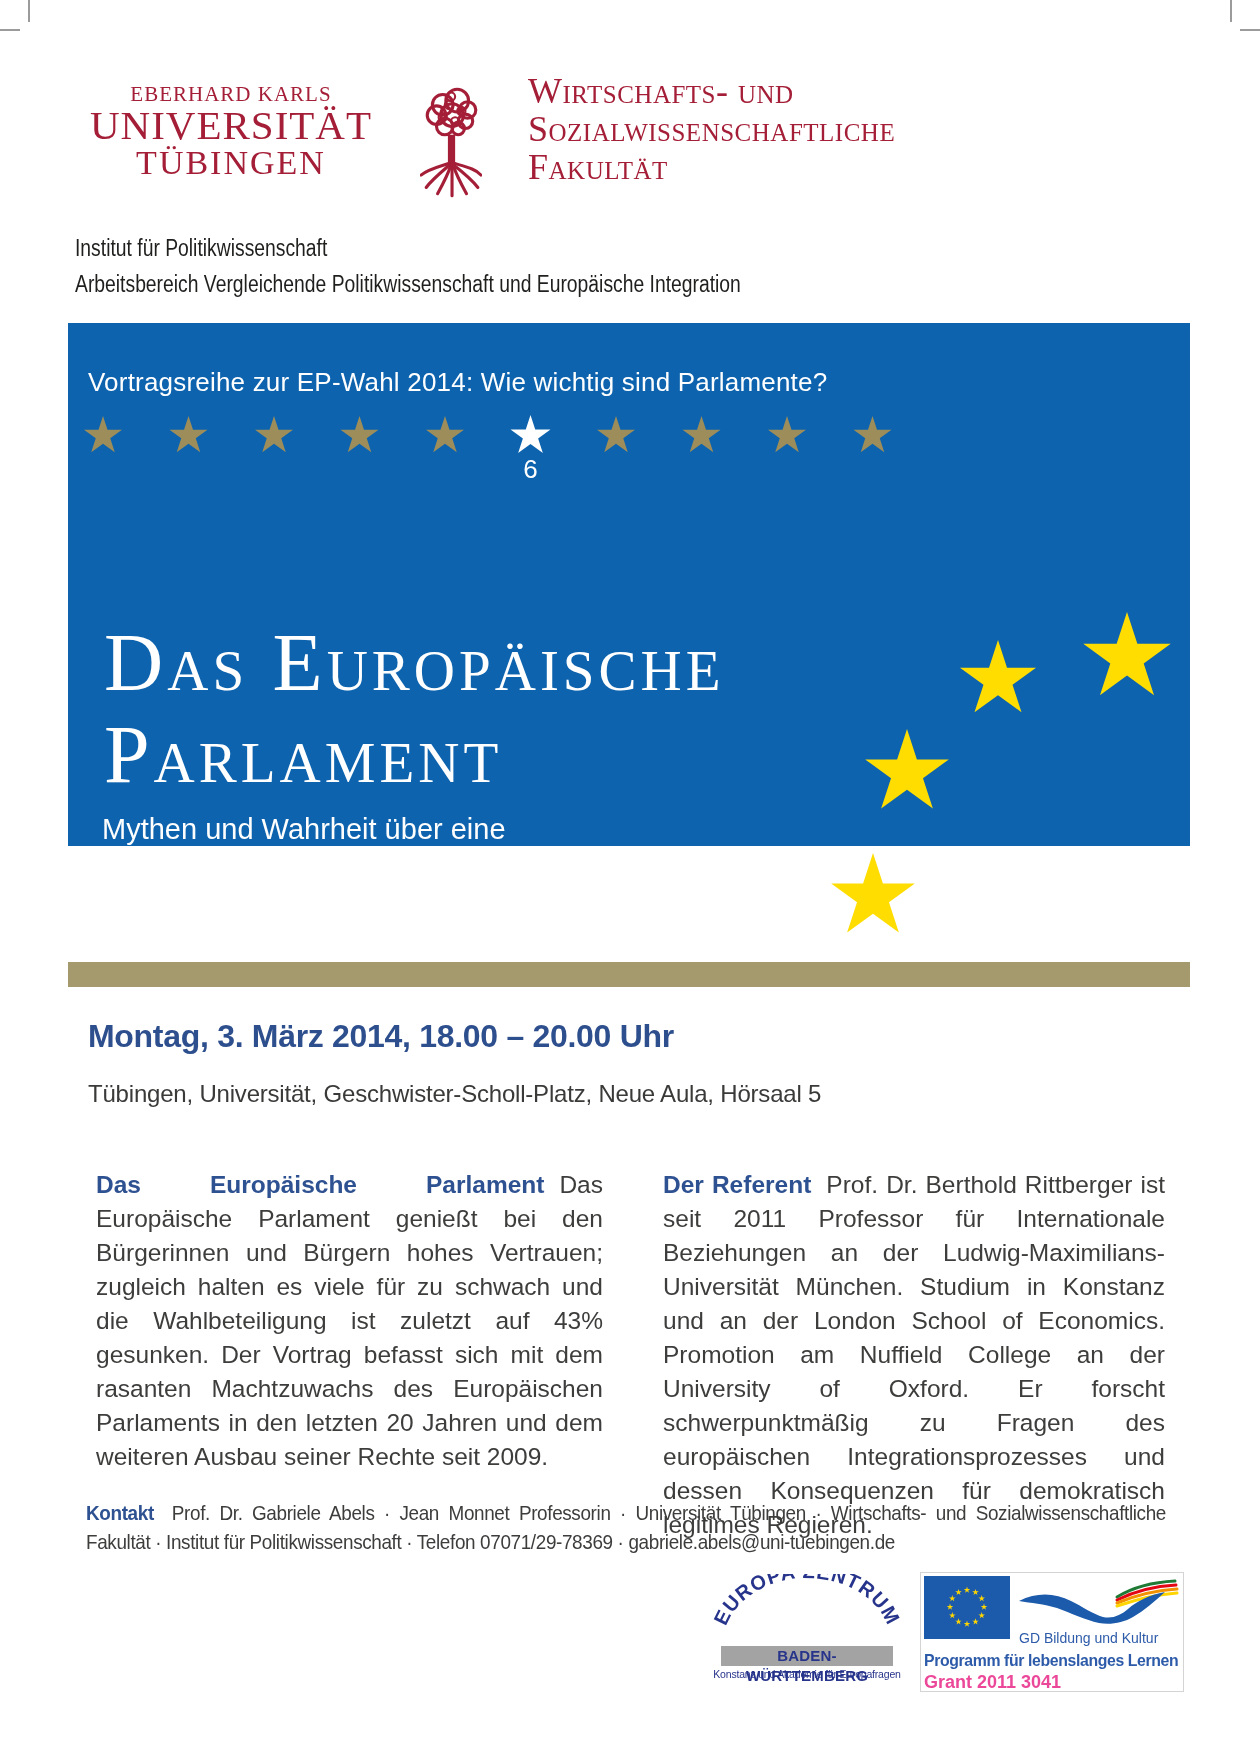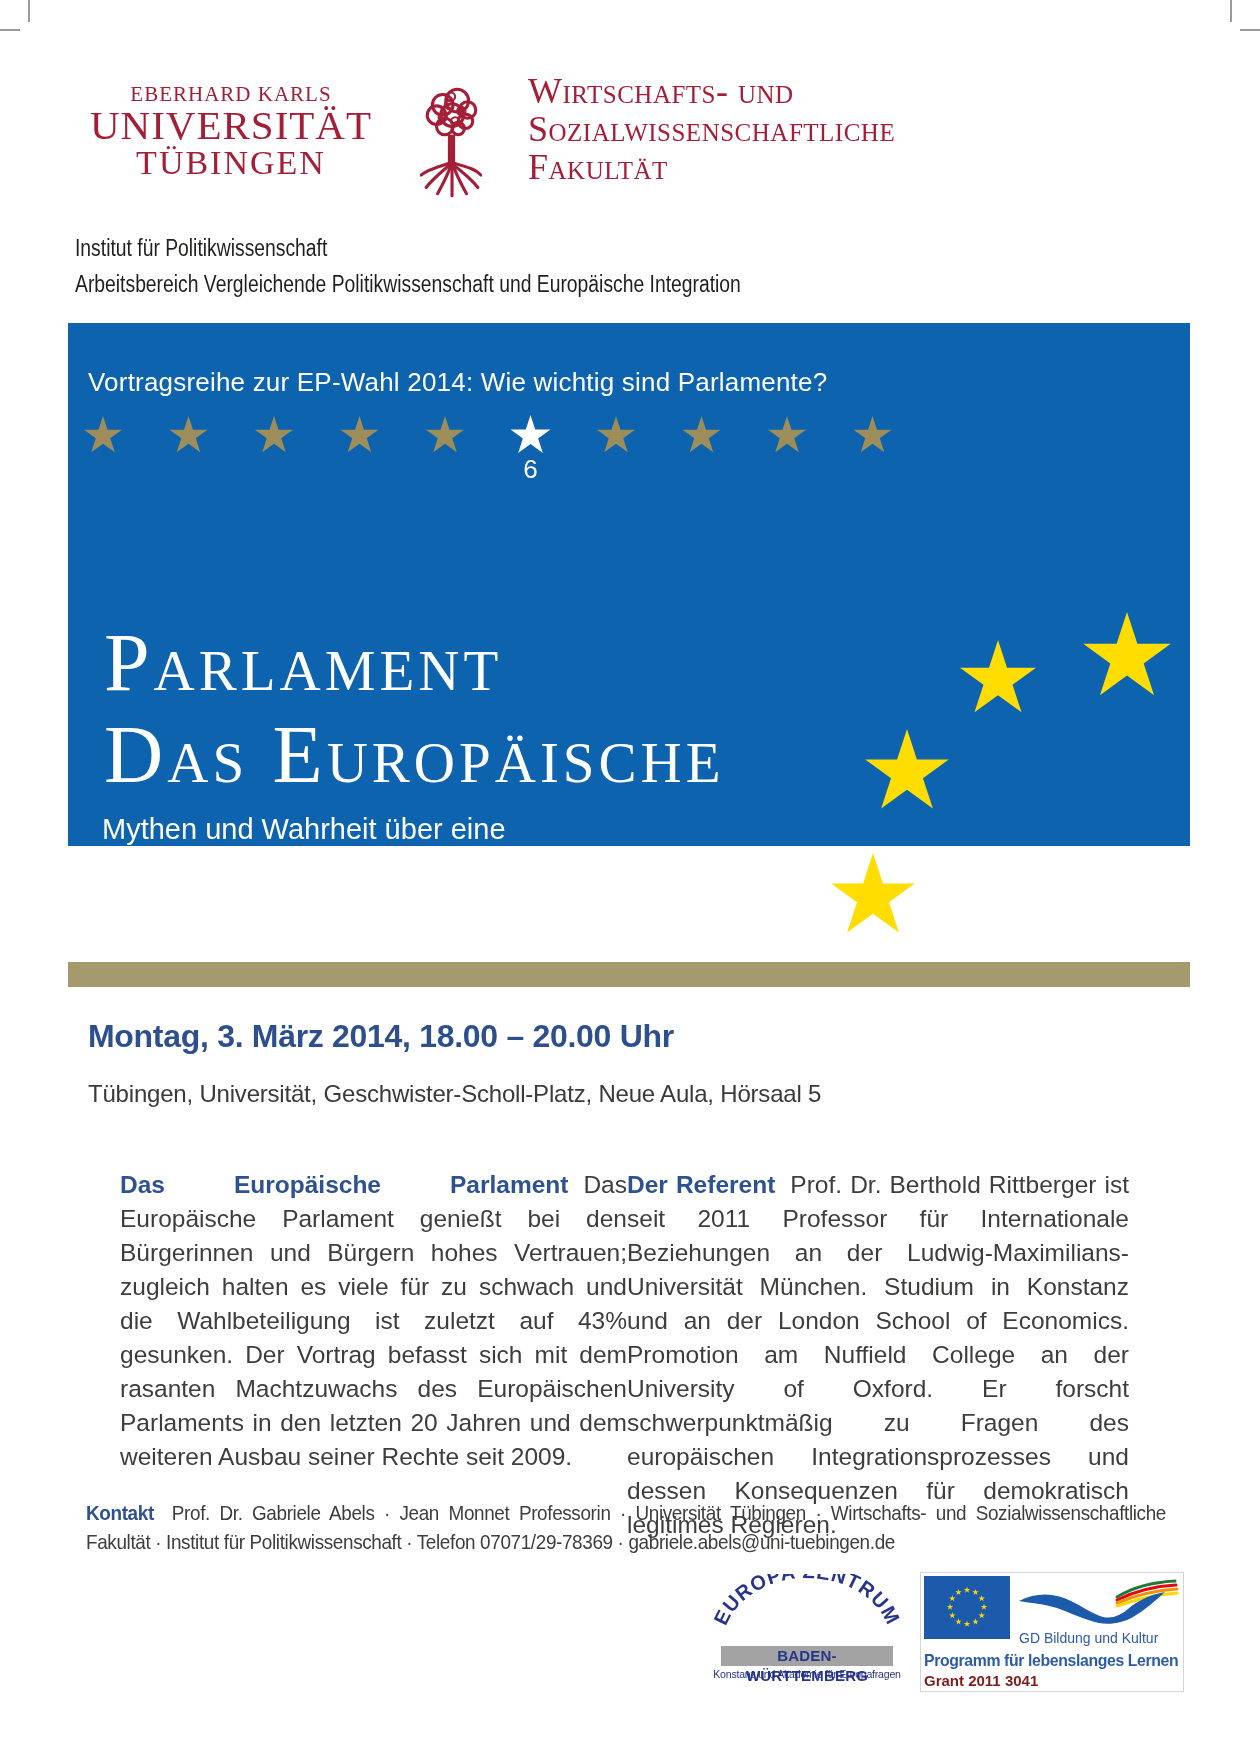--- a/index.html
+++ b/index.html
@@ -34,21 +34,21 @@
   .banner-sub{position:absolute;left:34px;top:483px;font-size:29px;line-height:46px;}
 
   .gold-bar{left:68px;top:962px;width:1122px;height:25px;background:#a59a6e;}
 
   .event-date{left:88px;top:1018px;font-size:32px;font-weight:bold;color:#2e4f8d;
               letter-spacing:-0.3px;white-space:nowrap;}
   .event-loc{left:88px;top:1080px;font-size:24px;color:#3a3a39;letter-spacing:-0.2px;
              white-space:nowrap;}
 
   .columns{left:96px;top:1168px;width:1069px;display:grid;
-           grid-template-columns:507px 502px;margin-left:24px;}
+           grid-template-columns:507px 502px;column-gap:60px;}
   .col p{margin:0;font-size:24.5px;line-height:34px;color:#3d3d3c;text-align:justify;}
   .col strong{color:#2e5191;margin-right:15px;}
 
   .contact{left:86px;top:1498px;width:1200px;font-size:21px;line-height:29px;color:#3d3d3c;
            text-align:justify;letter-spacing:-0.4px;transform:scaleX(0.9);transform-origin:left top;}
   .contact strong{color:#2e5191;margin-right:20px;}
 
   
   .ez{left:713px;top:1574px;width:188px;height:110px;}
   .ez-bar{position:absolute;left:8px;top:72px;width:172px;height:20px;background:#a3a3a3;
@@ -56,21 +56,21 @@
           letter-spacing:0.2px;}
   .ez-sub{position:absolute;left:0px;top:94px;width:188px;text-align:center;color:#27348b;
           font-size:10.5px;letter-spacing:-0.2px;}
 
   
   .eu-box{left:920px;top:1572px;width:262px;height:118px;background:#fff;
           border:1px solid #d4d4d4;}
   .eu-dg{position:absolute;left:98px;top:57px;font-size:14px;color:#2d5ba9;}
   .eu-prog{position:absolute;left:3px;top:78px;width:275px;font-size:17px;font-weight:bold;
            color:#2d5ba9;letter-spacing:-0.4px;transform:scaleX(0.93);transform-origin:left top;}
-  .eu-grant{position:absolute;left:3px;top:99px;font-size:15px;font-weight:bold;color:#7f1d1d;}
+  .eu-grant{position:absolute;left:3px;top:99px;font-size:18px;font-weight:bold;color:#ec4899;}
 </style>
 </head>
 <body>
 
 <div class="page">
 
   <svg width="0" height="0" style="position:absolute">
     <defs>
       <polygon id="starShape" points="0,-1 0.225,-0.309 0.951,-0.309 0.363,0.118 0.588,0.809 0,0.382 -0.588,0.809 -0.363,0.118 -0.951,-0.309 -0.225,-0.309"></polygon>
     </defs>
@@ -148,22 +148,22 @@
         <use href="#starShape" transform="translate(1059,335) scale(46)"></use>
         <use href="#starShape" transform="translate(930,357) scale(40)"></use>
         <use href="#starShape" transform="translate(839,450) scale(44)"></use>
         <use href="#starShape" transform="translate(805,574) scale(44)"></use>
       </g>
     </svg>
 
     <div class="star-num">6</div>
 
     <div class="banner-title">
+      <div>Das Europäische</div>
       <div>Parlament</div>
-      <div>Das Europäische</div>
     </div>
     <div class="banner-sub">
       <div>Mythen und Wahrheit über eine</div>
       <div>unterschätzte Institution</div>
     </div>
   </div>
 
   <div class="abs gold-bar"></div>
 
   <div class="abs event-date">Montag, 3. März 2014, 18.00 – 20.00 Uhr</div>

